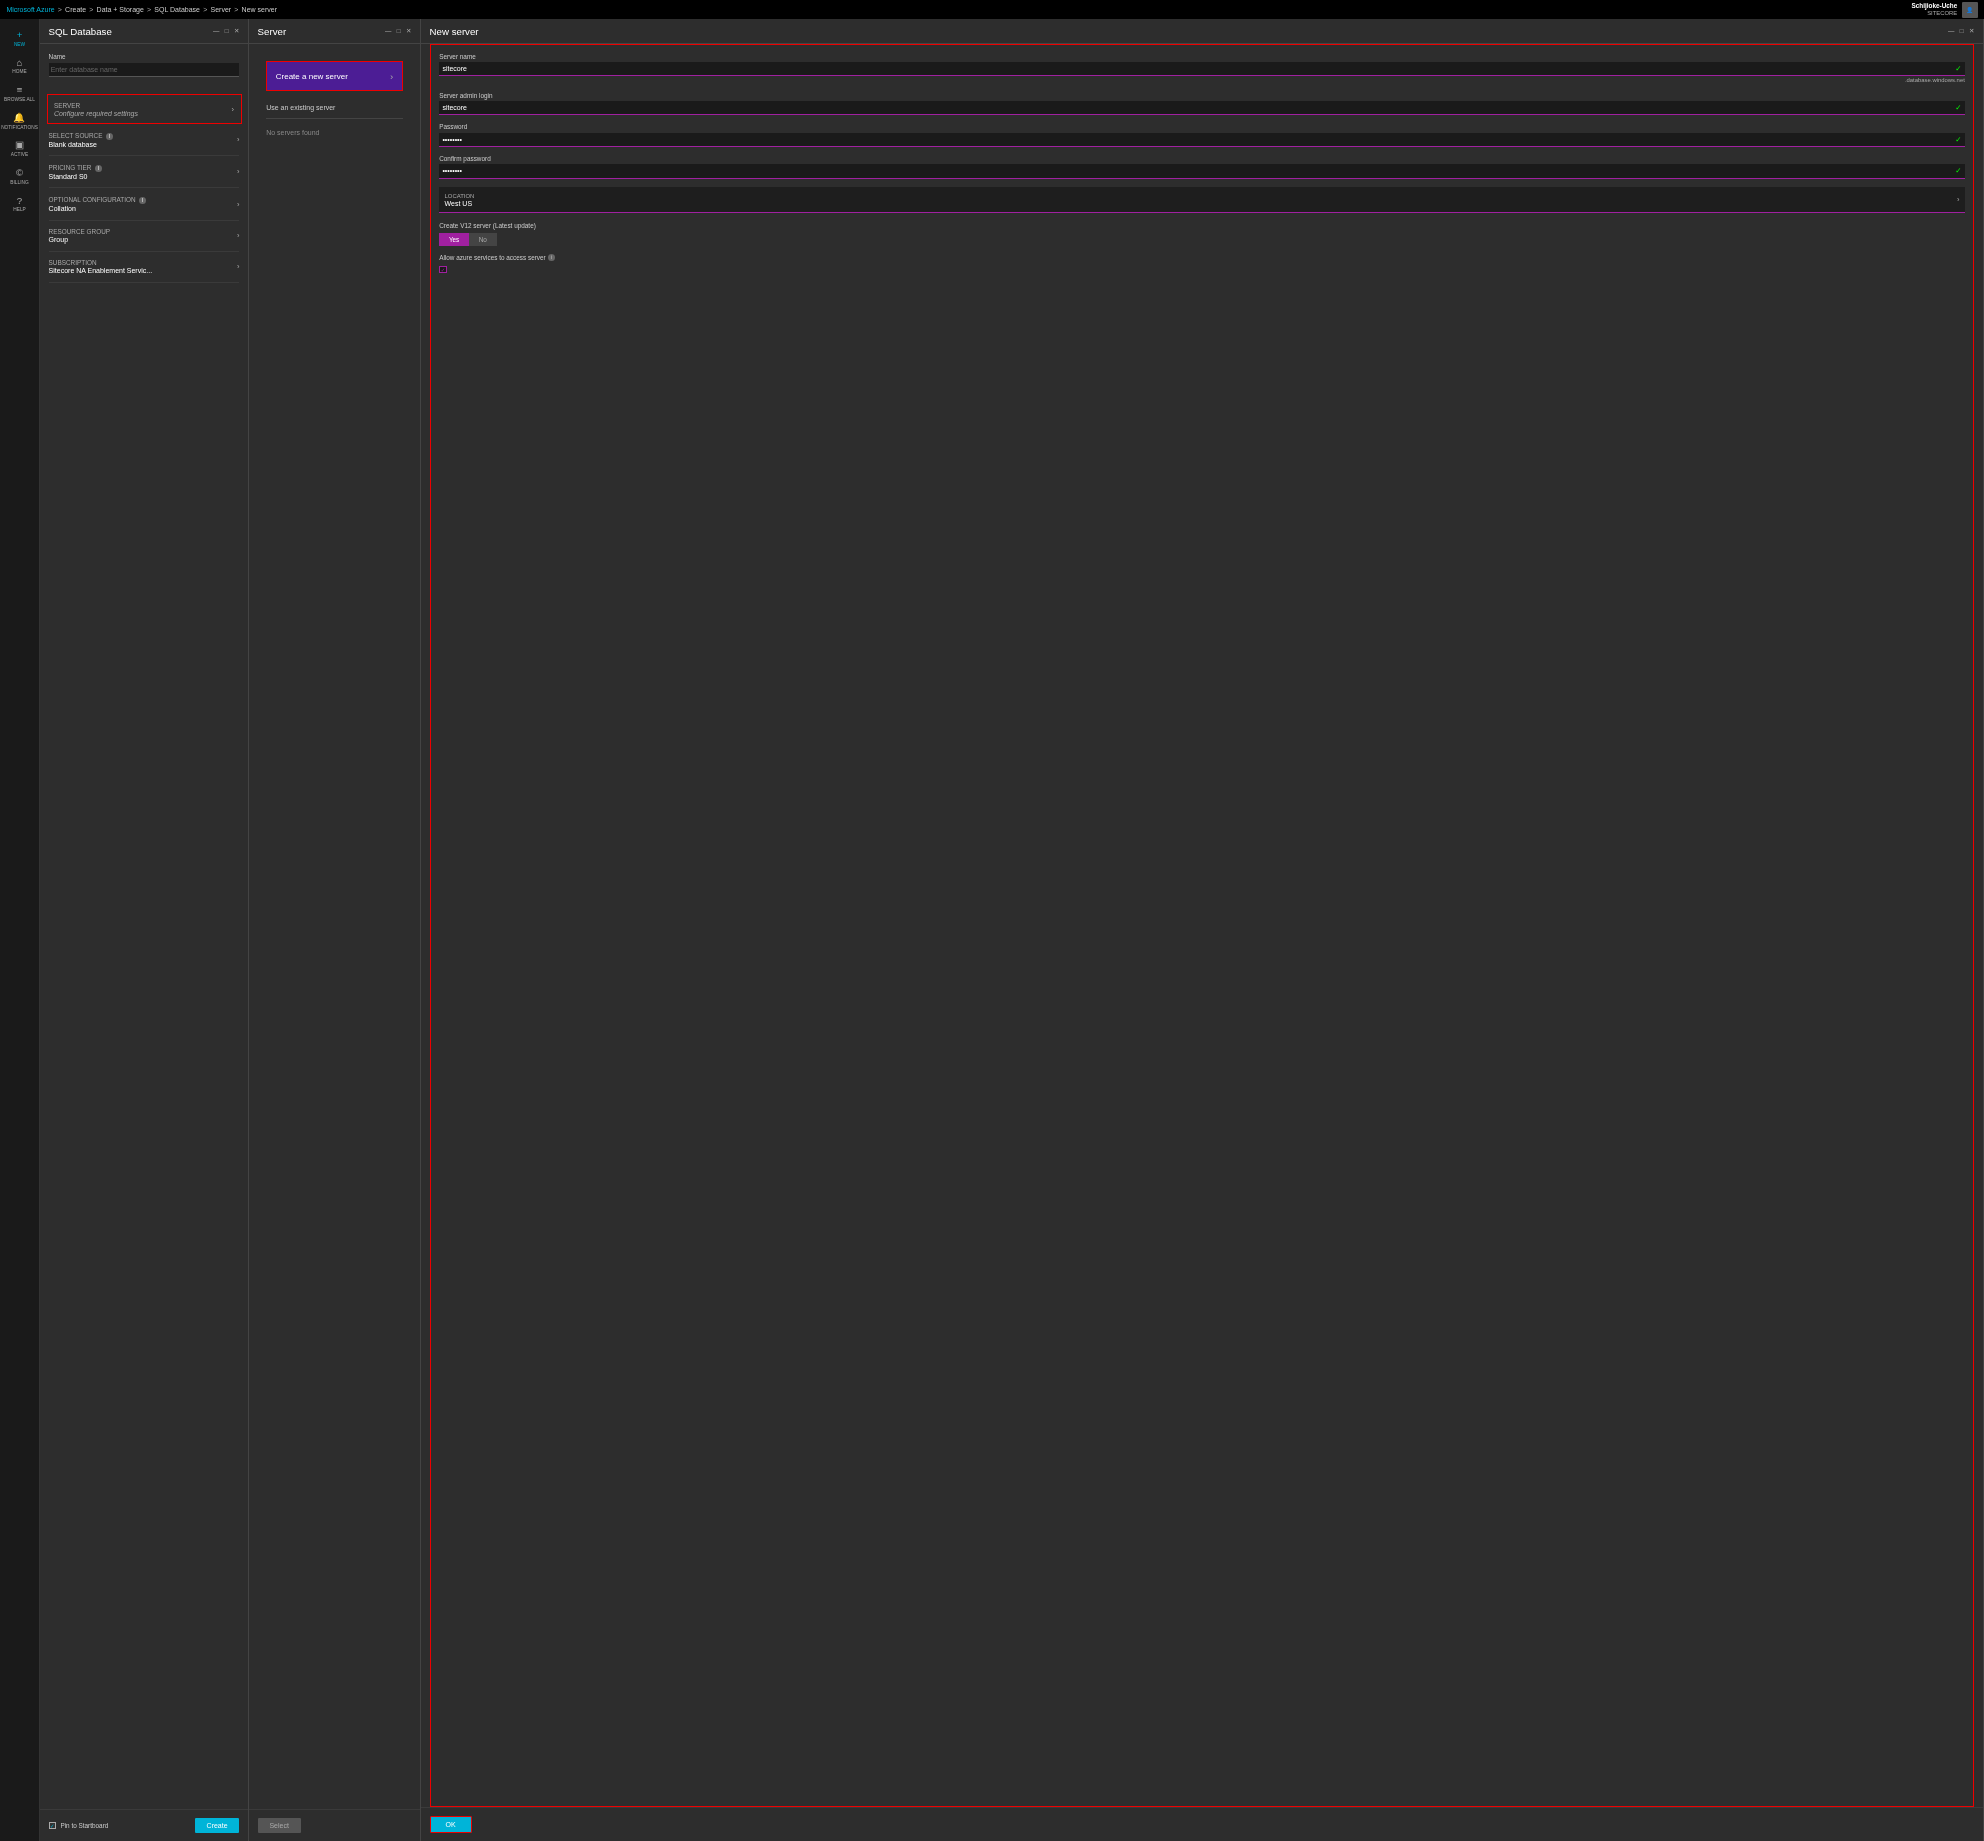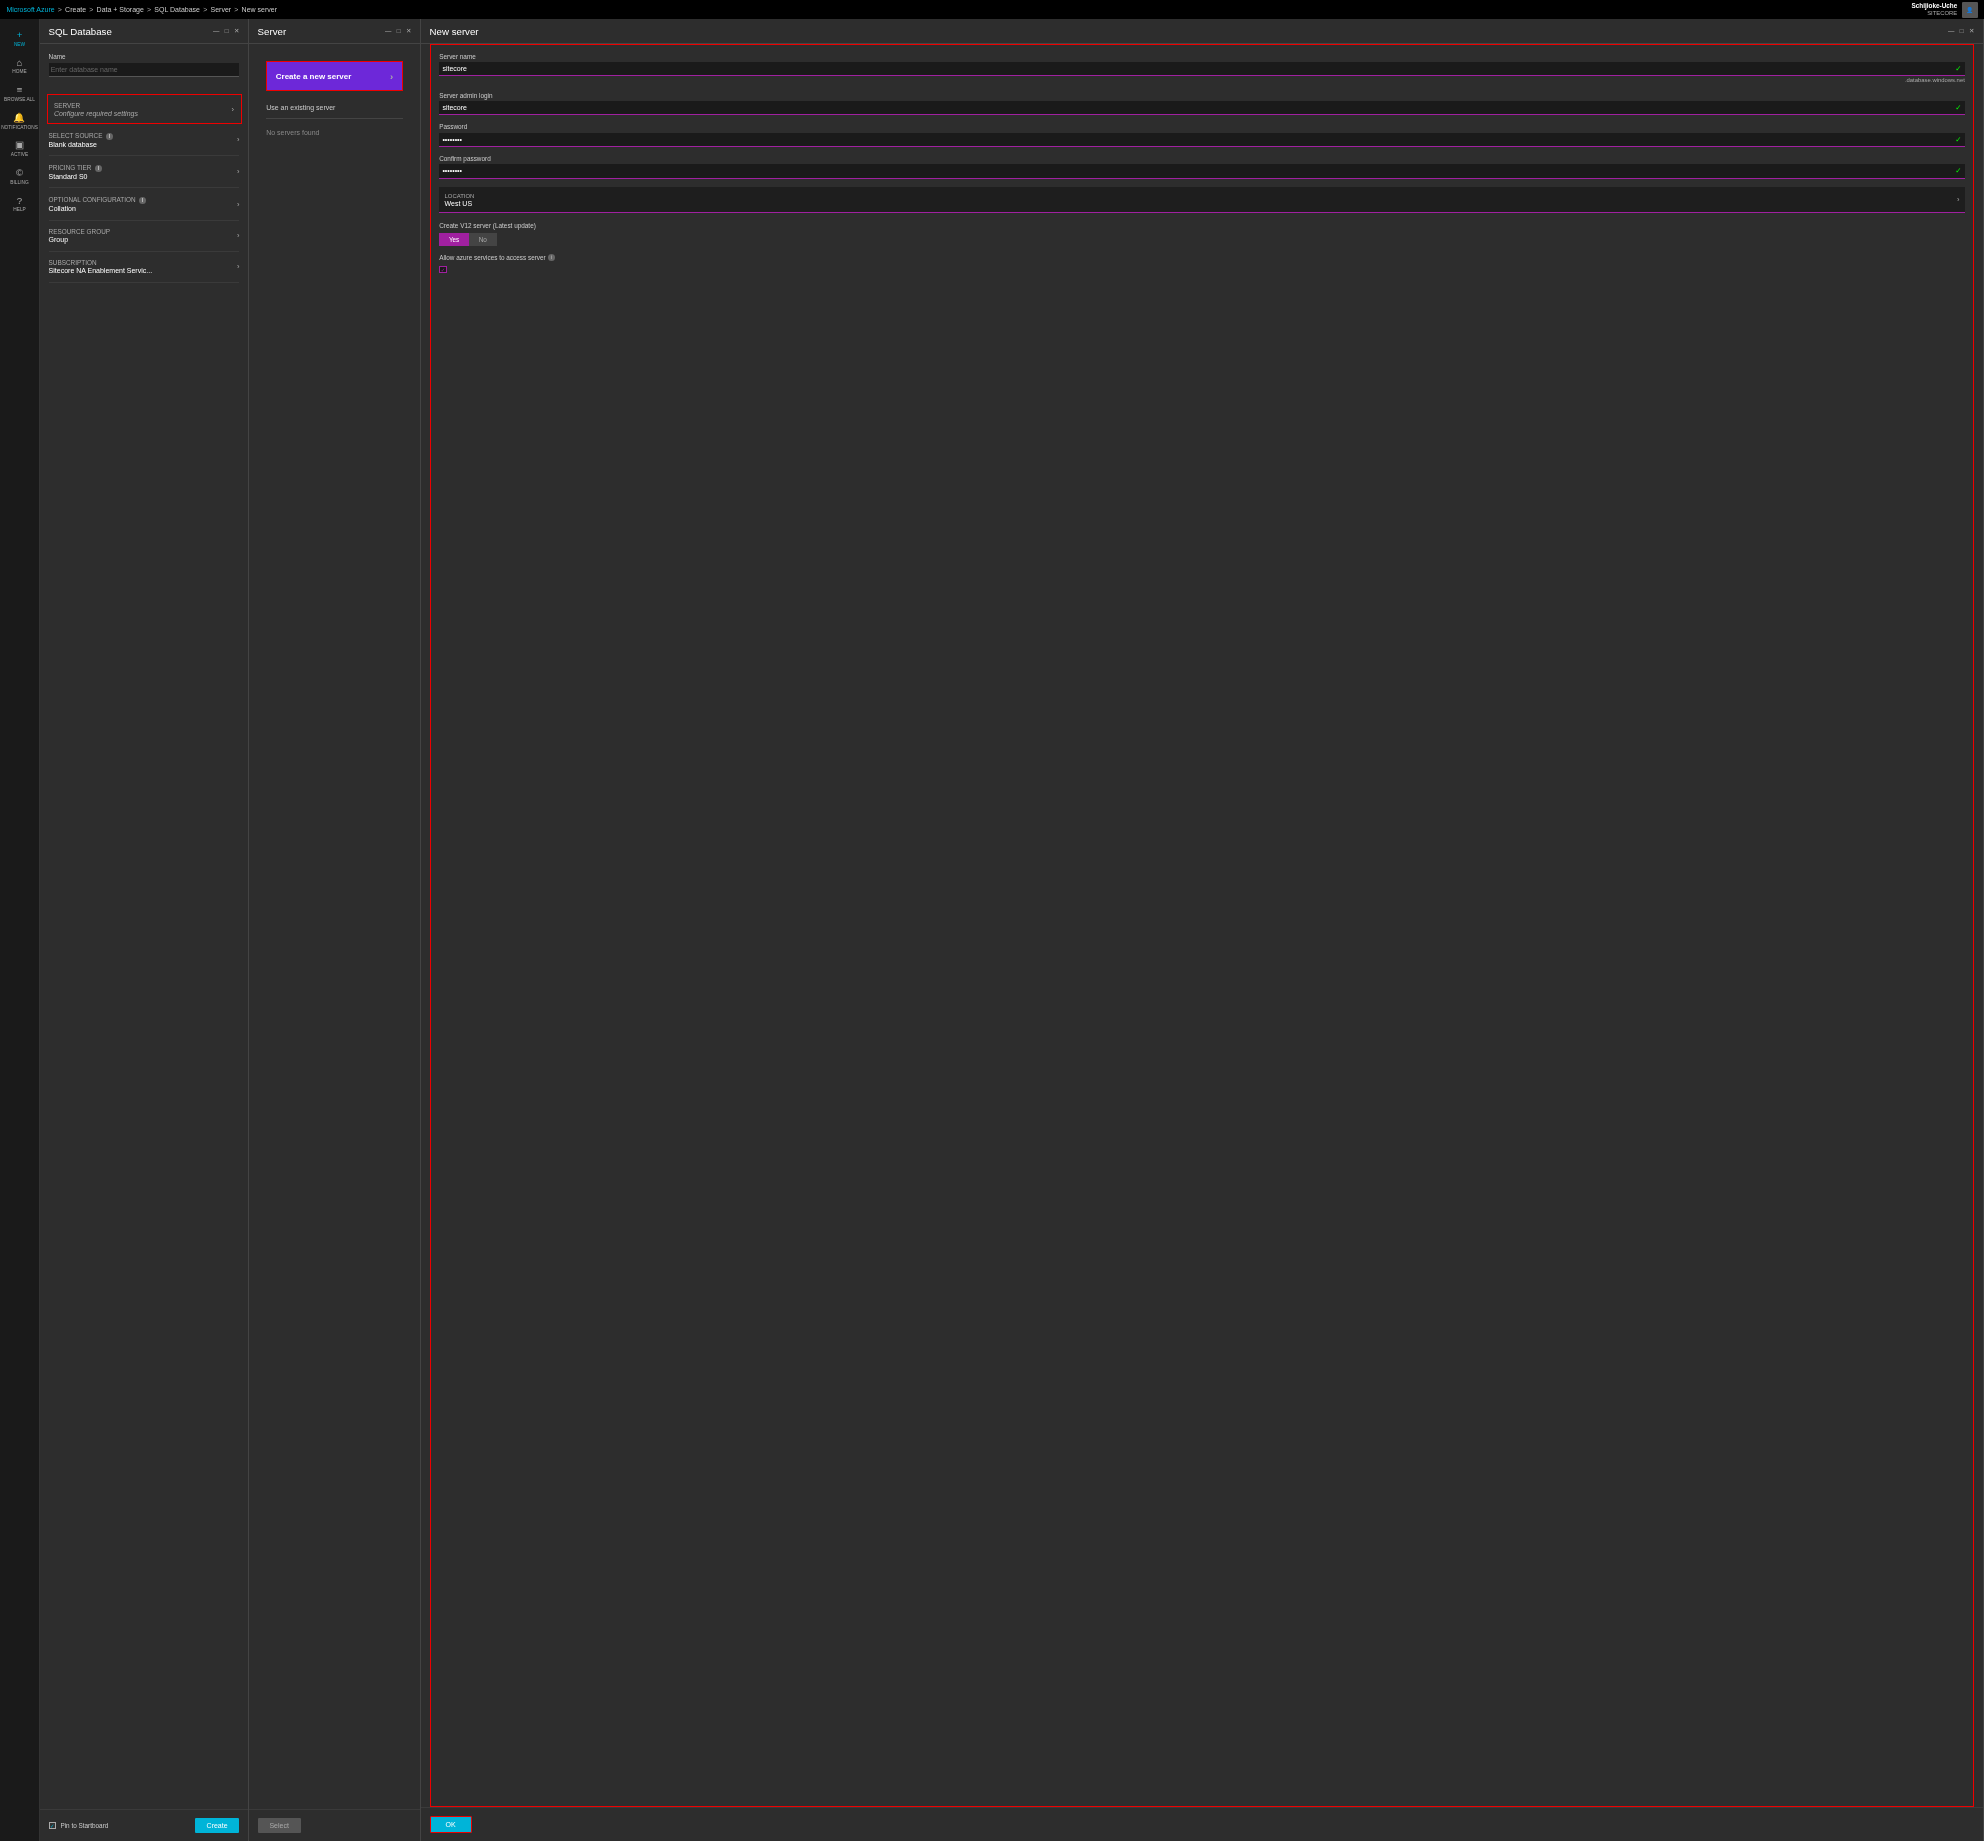--- a/index.html
+++ b/index.html
@@ -245,22 +245,21 @@
 
     
     .create-server-box {
       border: 1.1px solid #e00;
       margin: 8.6px;
       padding: 8.6px;
       cursor: pointer;
       display: flex;
       align-items: center;
       justify-content: space-between;
-      background: #6d28d9;
-      font-weight: bold;
+      background: #4c1d95;
     }
     .create-server-title {
       font-size: 8px;
       color: #fff;
     }
 
     .existing-section {
       padding: 0 8.6px;
     }
     .existing-title {

